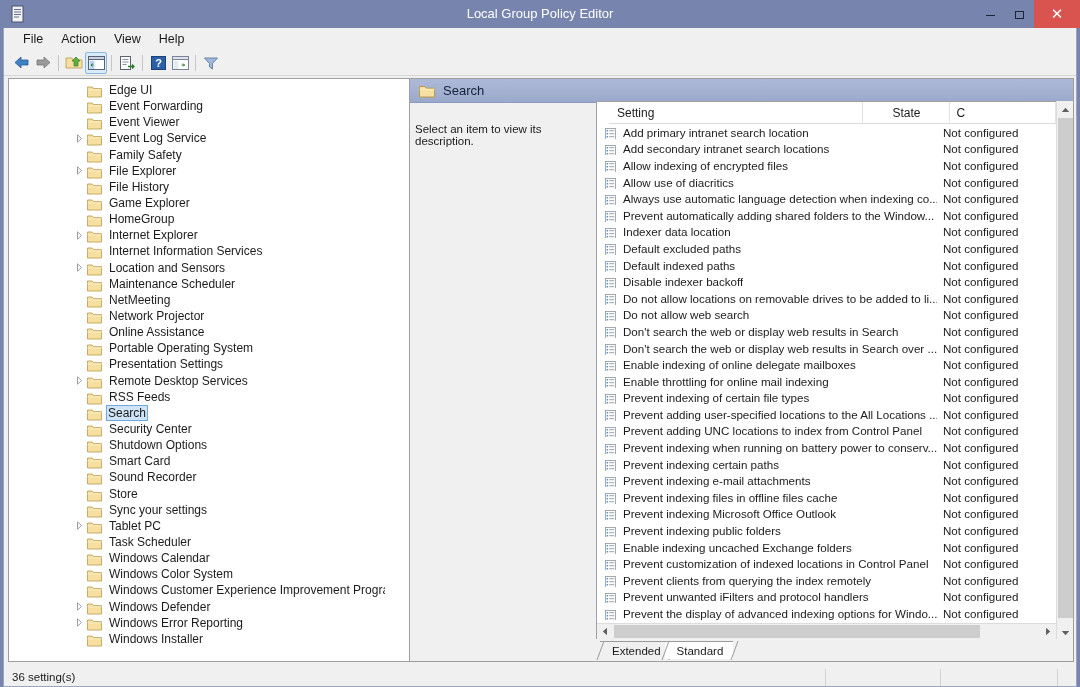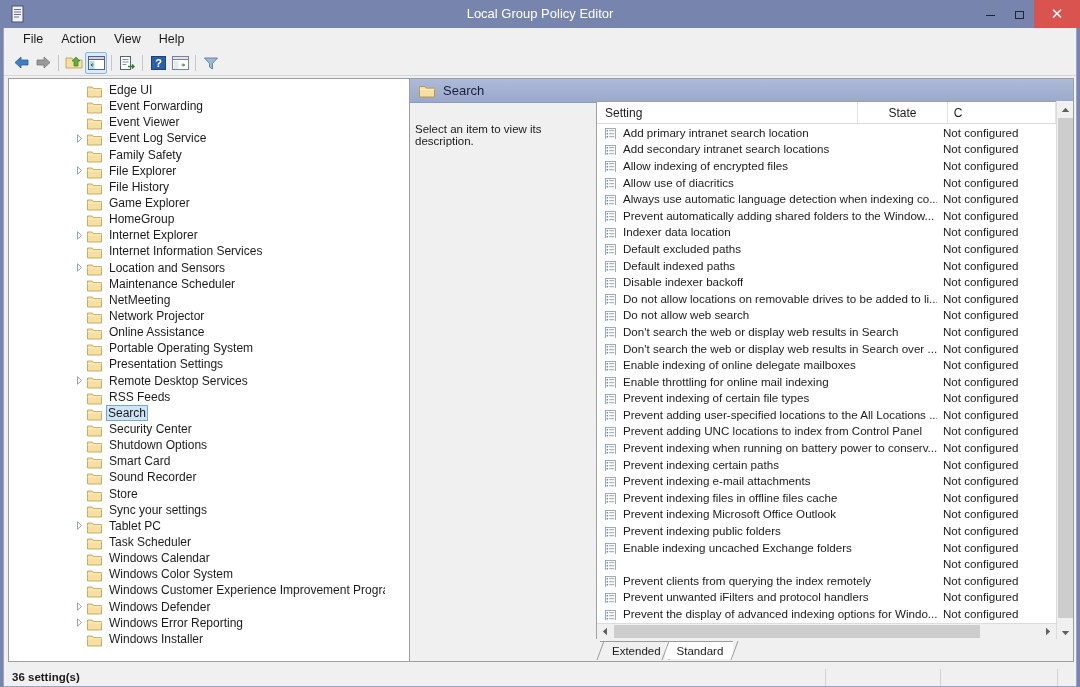--- a/index.html
+++ b/index.html
@@ -258,21 +258,21 @@
     right: 0; bottom: 22px;
     background: #ffffff;
     border: 1px solid #a0a0a0;
     border-right: none;
     border-bottom: none;
     box-sizing: border-box;
     overflow: hidden;
   }
   .lv-head {
     position: absolute;
-    left: 0; top: 0;
+    left: 12px; top: 0;
     right: 17px; height: 22px;
     background: #ffffff;
     border-bottom: 1px solid #dcdcdc;
     display: flex;
     box-sizing: border-box;
   }
   .lv-th {
     font-size: 12px;
     color: #1b1b1b;
     display: flex;
@@ -398,21 +398,21 @@
   .sb-cell {
     height: 17px;
     display: flex;
     align-items: center;
     font-size: 11.5px;
     color: #1b1b1b;
     border-right: 1px solid #d2d2d2;
     box-sizing: border-box;
     padding-left: 8px;
   }
-  .sb-cell.s0 { flex: 0 0 822px; font-weight: bold; }
+  .sb-cell.s0 { flex: 0 0 822px; }
   .sb-cell.s1 { flex: 0 0 115px; }
   .sb-cell.s2 { flex: 0 0 117px; }
   .sb-cell.s3 { flex: 1 1 auto; border-right: none; }
 </style>
 </head>
 <body>
 
 <div id="app">
 
   <div class="titlebar">
@@ -1229,20 +1229,21 @@
               <div class="lv-c0">
                 <span class="lv-icon"><svg width="11" height="12" viewBox="0 0 11 12">
                     <rect x="0.5" y="0.5" width="10" height="11" fill="#ffffff" stroke="#8d949f" stroke-width="0.8"></rect>
                     <rect x="1.6" y="2" width="1.5" height="1.5" fill="#5d8ec4"></rect>
                     <rect x="1.6" y="5" width="1.5" height="1.5" fill="#5d8ec4"></rect>
                     <rect x="1.6" y="8" width="1.5" height="1.5" fill="#5d8ec4"></rect>
                     <rect x="4.2" y="2.2" width="5" height="1" fill="#9aa2ad"></rect>
                     <rect x="4.2" y="5.2" width="5" height="1" fill="#9aa2ad"></rect>
                     <rect x="4.2" y="8.2" width="5" height="1" fill="#9aa2ad"></rect>
                   </svg></span>
+                <span class="lv-name">Prevent customization of indexed locations in Control Panel</span>
               </div>
               <div class="lv-c1">Not configured</div>
             </div>
             <div class="lv-row">
               <div class="lv-c0">
                 <span class="lv-icon"><svg width="11" height="12" viewBox="0 0 11 12">
                     <rect x="0.5" y="0.5" width="10" height="11" fill="#ffffff" stroke="#8d949f" stroke-width="0.8"></rect>
                     <rect x="1.6" y="2" width="1.5" height="1.5" fill="#5d8ec4"></rect>
                     <rect x="1.6" y="5" width="1.5" height="1.5" fill="#5d8ec4"></rect>
                     <rect x="1.6" y="8" width="1.5" height="1.5" fill="#5d8ec4"></rect>

